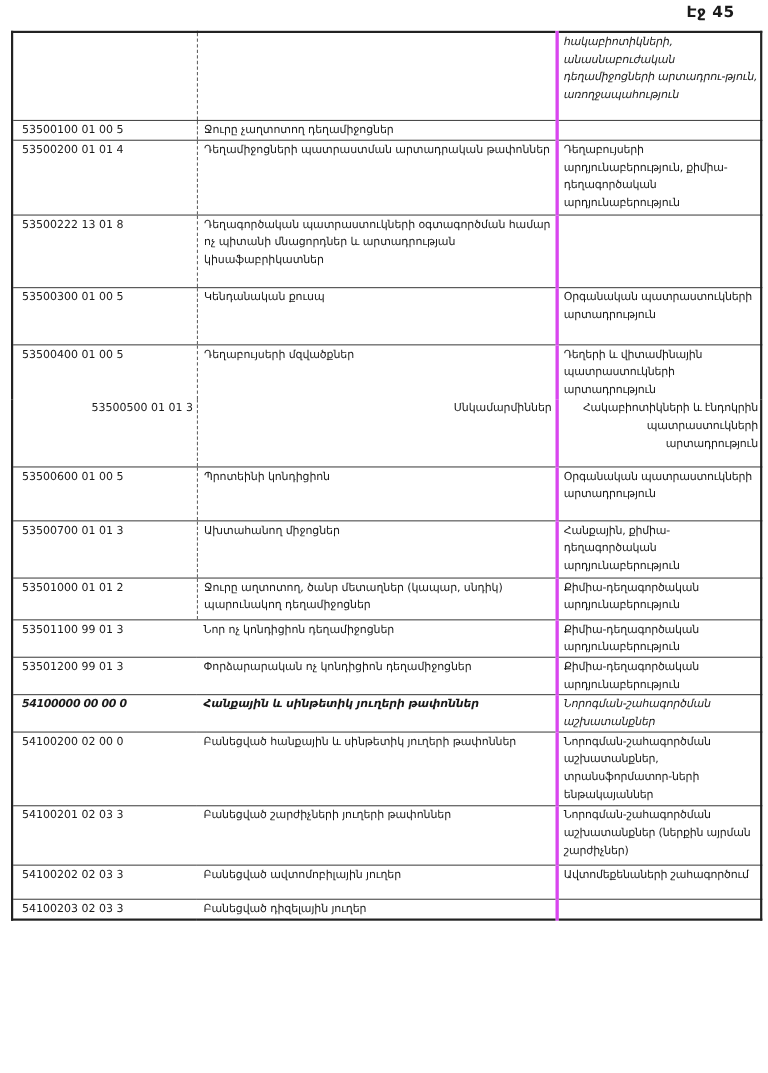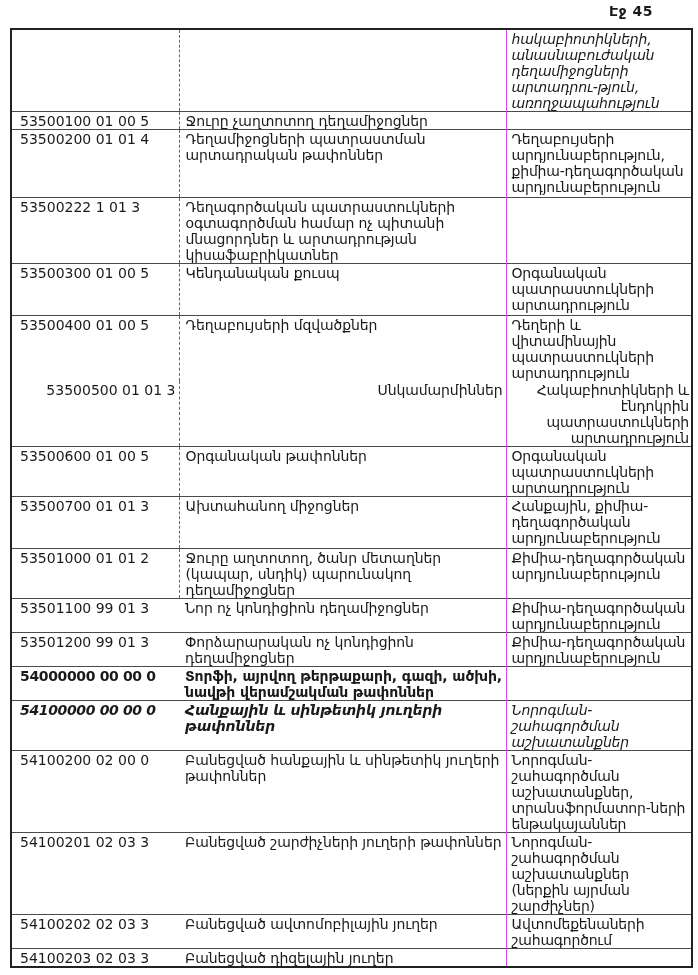--- a/index.html
+++ b/index.html
@@ -12,56 +12,56 @@
     width: 698px;
     height: 975px;
     background: #ffffff;
     font-family: "DejaVu Sans", sans-serif;
     color: #1a1a1a;
     overflow: hidden;
   }
   .page-number {
     position: absolute;
     top: 3px;
-    right: 45px;
+    right: 30px;
     font-size: 14px;
     font-weight: bold;
     letter-spacing: 0.5px;
   }
   table.waste-table {
     position: absolute;
     left: 10px;
     top: 28px;
     width: 681px;
     border-collapse: collapse;
     table-layout: fixed;
     border: 2px solid #222222;
     background: #ffffff;
   }
   col.c1 { width: 168px; }
   col.c2 { width: 327px; }
   col.c3 { width: 186px; }
   td {
     vertical-align: top;
-    font-size: 14px;
+    font-size: 10px;
     line-height: 16px;
     padding: 1px 3px 0 6px;
     border-top: 1px solid #4a4a4a;
     overflow: hidden;
     word-wrap: break-word;
   }
   tr.no-top > td { border-top: none; }
   td.c1-cell {
     border-right: 1px dashed #666666;
     padding-left: 8px;
     white-space: nowrap;
   }
   td.c1-cell.no-div { border-right: none; }
   td.c2-cell {
-    border-right: 1px solid #d946ef;
+    border-right: 3px solid #d946ef;
     letter-spacing: -0.1px;
   }
   td.c3-cell {
     letter-spacing: -0.2px;
     padding-left: 5px;
     padding-right: 2px;
   }
   .bold { font-weight: bold; letter-spacing: -0.35px; }
   .italic { font-style: italic; }
 </style>
@@ -86,42 +86,42 @@
           <td class="c1-cell">53500100 01 00 5</td>
           <td class="c2-cell">Ջուրը չաղտոտող դեղամիջոցներ</td>
           <td class="c3-cell"></td>
         </tr>
         <tr style="height: 68px;">
           <td class="c1-cell">53500200 01 01 4</td>
           <td class="c2-cell">Դեղամիջոցների պատրաստման արտադրական թափոններ</td>
           <td class="c3-cell">Դեղաբույսերի արդյունաբերություն, քիմիա-դեղագործական արդյունաբերություն</td>
         </tr>
         <tr style="height: 66px;">
-          <td class="c1-cell">53500222 1 01 3</td>
+          <td class="c1-cell">53500222 13 01 8</td>
           <td class="c2-cell">Դեղագործական պատրաստուկների օգտագործման համար ոչ պիտանի մնացորդներ և արտադրության կիսաֆաբրիկատներ</td>
           <td class="c3-cell"></td>
         </tr>
         <tr style="height: 52px;">
           <td class="c1-cell">53500300 01 00 5</td>
           <td class="c2-cell">Կենդանական  քուսպ</td>
           <td class="c3-cell">Օրգանական պատրաստուկների արտադրություն</td>
         </tr>
         <tr style="height: 47px;">
           <td class="c1-cell">53500400 01 00 5</td>
           <td class="c2-cell">Դեղաբույսերի մզվածքներ</td>
           <td class="c3-cell">Դեղերի և վիտամինային պատրաստուկների արտադրություն</td>
         </tr>
         <tr class="no-top" style="height: 62px; text-align: right;">
           <td class="c1-cell">53500500 01 01 3</td>
           <td class="c2-cell">Սնկամարմիններ</td>
           <td class="c3-cell">Հակաբիոտիկների և էնդոկրին պատրաստուկների արտադրություն</td>
         </tr>
         <tr style="height: 49px; padding-left: 15px;">
           <td class="c1-cell">53500600 01 00 5</td>
-          <td class="c2-cell">Օրգանական թափոններ</td>
+          <td class="c2-cell">Պրոտեինի կոնդիցիոն</td>
           <td class="c3-cell">Օրգանական պատրաստուկների արտադրություն</td>
         </tr>
         <tr style="height: 52px;">
           <td class="c1-cell">53500700 01 01 3</td>
           <td class="c2-cell">Ախտահանող միջոցներ</td>
           <td class="c3-cell">Հանքային, քիմիա-դեղագործական արդյունաբերություն</td>
         </tr>
         <tr style="height: 38px; padding-left: 23px;">
           <td class="c1-cell">53501000 01 01 2</td>
           <td class="c2-cell">Ջուրը աղտոտող, ծանր մետաղներ (կապար, սնդիկ) պարունակող դեղամիջոցներ</td>
@@ -129,25 +129,20 @@
         </tr>
         <tr style="height: 31px;">
           <td class="c1-cell no-div">53501100 99 01 3</td>
           <td class="c2-cell">Նոր ոչ կոնդիցիոն դեղամիջոցներ</td>
           <td class="c3-cell">Քիմիա-դեղագործական արդյունաբերություն</td>
         </tr>
         <tr style="height: 31px;">
           <td class="c1-cell no-div">53501200 99 01 3</td>
           <td class="c2-cell">Փորձարարական ոչ կոնդիցիոն դեղամիջոցներ</td>
           <td class="c3-cell">Քիմիա-դեղագործական արդյունաբերություն</td>
-        </tr>
-        <tr style="height: 34px;">
-          <td class="c1-cell no-div bold">54000000 00 00 0</td>
-          <td class="c2-cell bold">Տորֆի, այրվող թերթաքարի, գազի, ածխի, նավթի վերամշակման թափոններ</td>
-          <td class="c3-cell"></td>
         </tr>
         <tr style="height: 31px;">
           <td class="c1-cell no-div bold italic">54100000 00 00 0</td>
           <td class="c2-cell bold italic">Հանքային և սինթետիկ յուղերի թափոններ</td>
           <td class="c3-cell italic">Նորոգման-շահագործման աշխատանքներ</td>
         </tr>
         <tr style="height: 67px;">
           <td class="c1-cell no-div">54100200 02 00 0</td>
           <td class="c2-cell">Բանեցված հանքային և սինթետիկ յուղերի թափոններ</td>
           <td class="c3-cell">Նորոգման-շահագործման աշխատանքներ, տրանսֆորմատոր-ների ենթակայաններ</td>

